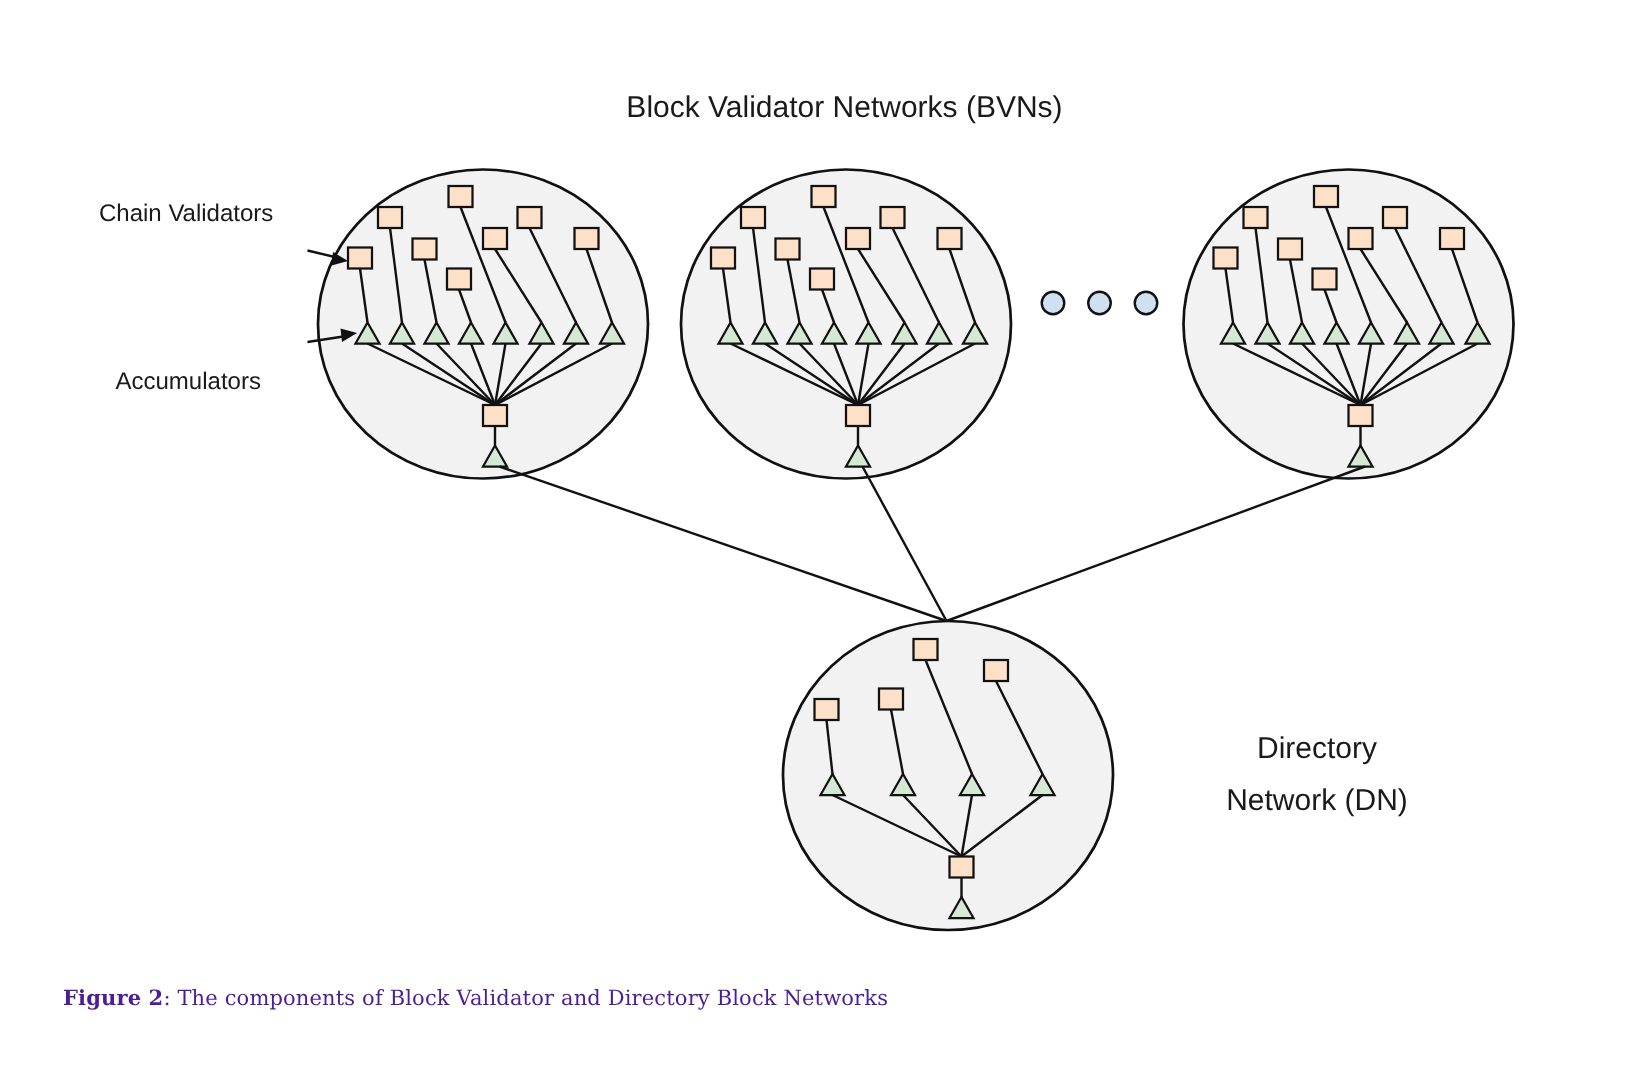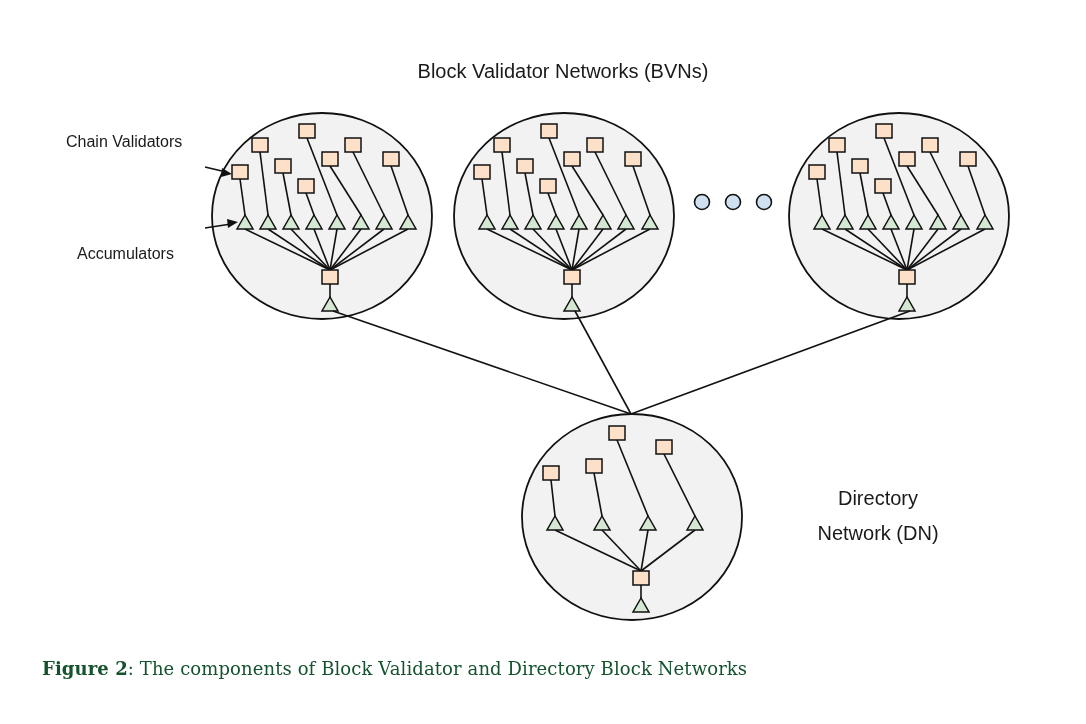--- a/index.html
+++ b/index.html
@@ -1,21 +1,21 @@
 <!DOCTYPE html>
 <html><head>
 <meta charset="utf-8">
 <style>
   html, body { margin: 0; padding: 0; background: #ffffff; }
   body { width: 1086px; height: 724px; position: relative; overflow: hidden; }
   #diagram { position: absolute; left: 0; top: 0; }
   .sans { font-family: "Liberation Sans", sans-serif; fill: #1a1a1a; }
   .caption {
     position: absolute; left: 42px; top: 658px;
-    font-family: "DejaVu Serif", serif; font-size: 18px; color: #14532d;
+    font-family: "DejaVu Serif", serif; font-size: 14px; color: #4c1d95;
     white-space: nowrap; letter-spacing: 0.1px;
   }
   .caption b { font-weight: bold; }
 </style>
 </head>
 <body>
 
 <svg id="diagram" width="1086" height="724" viewBox="0 0 1086 724">
   <g id="networks">
       <g>

